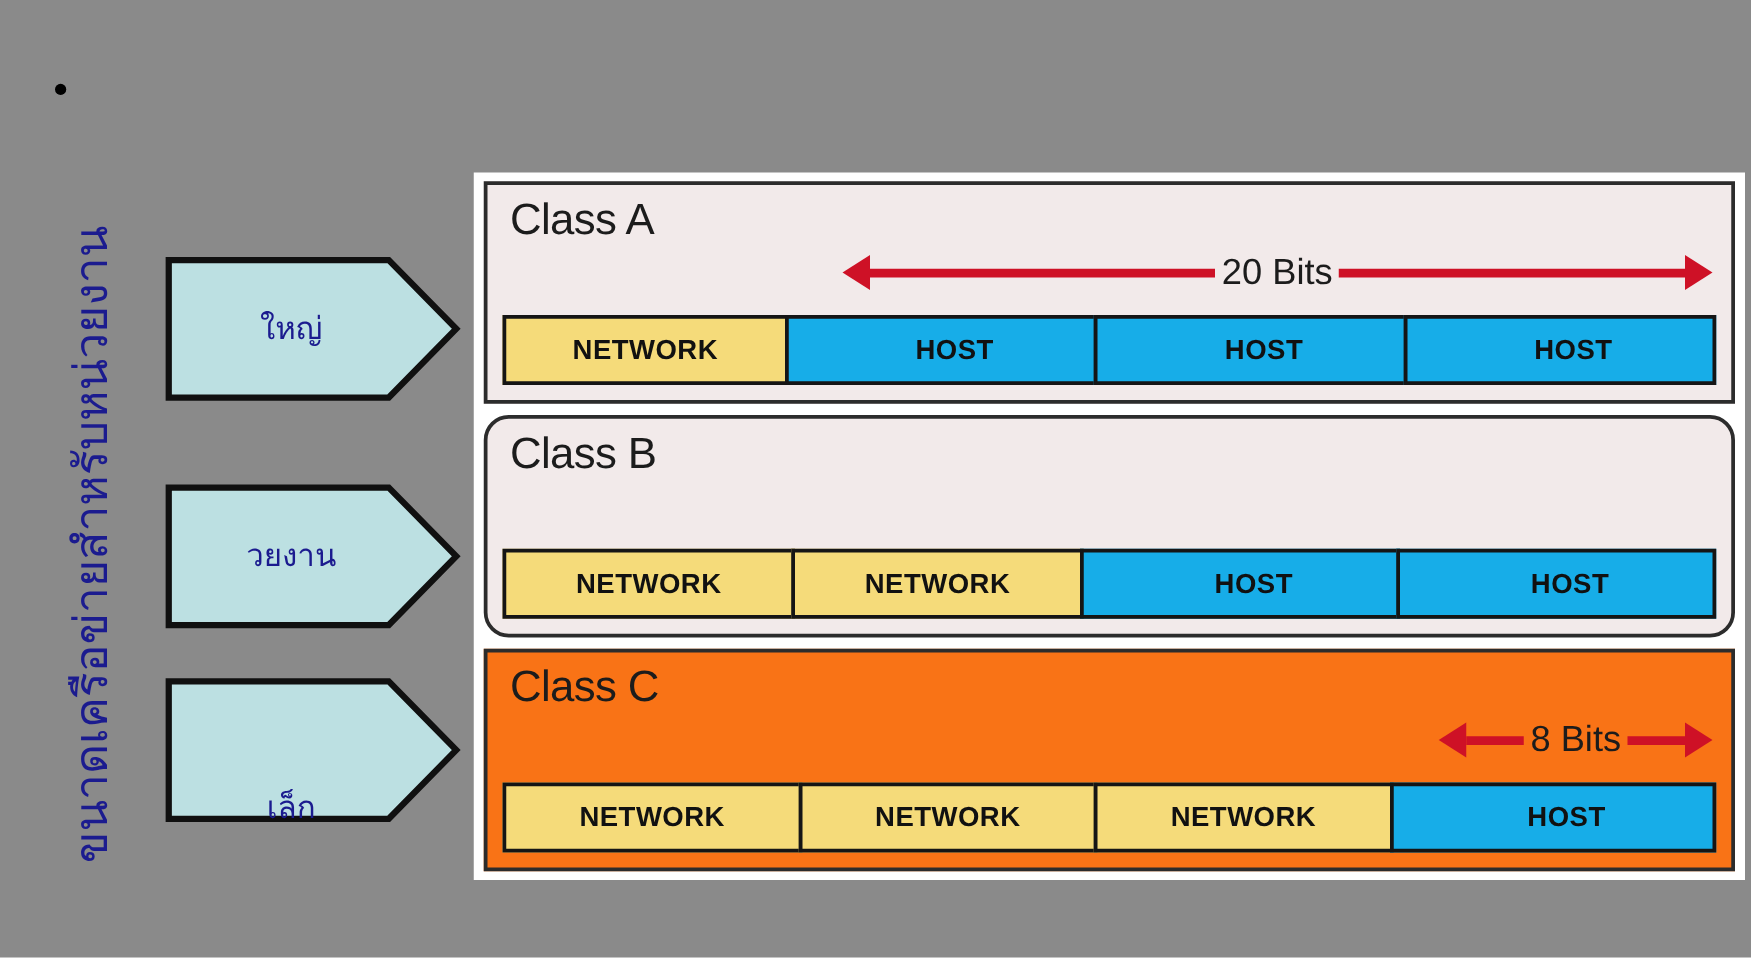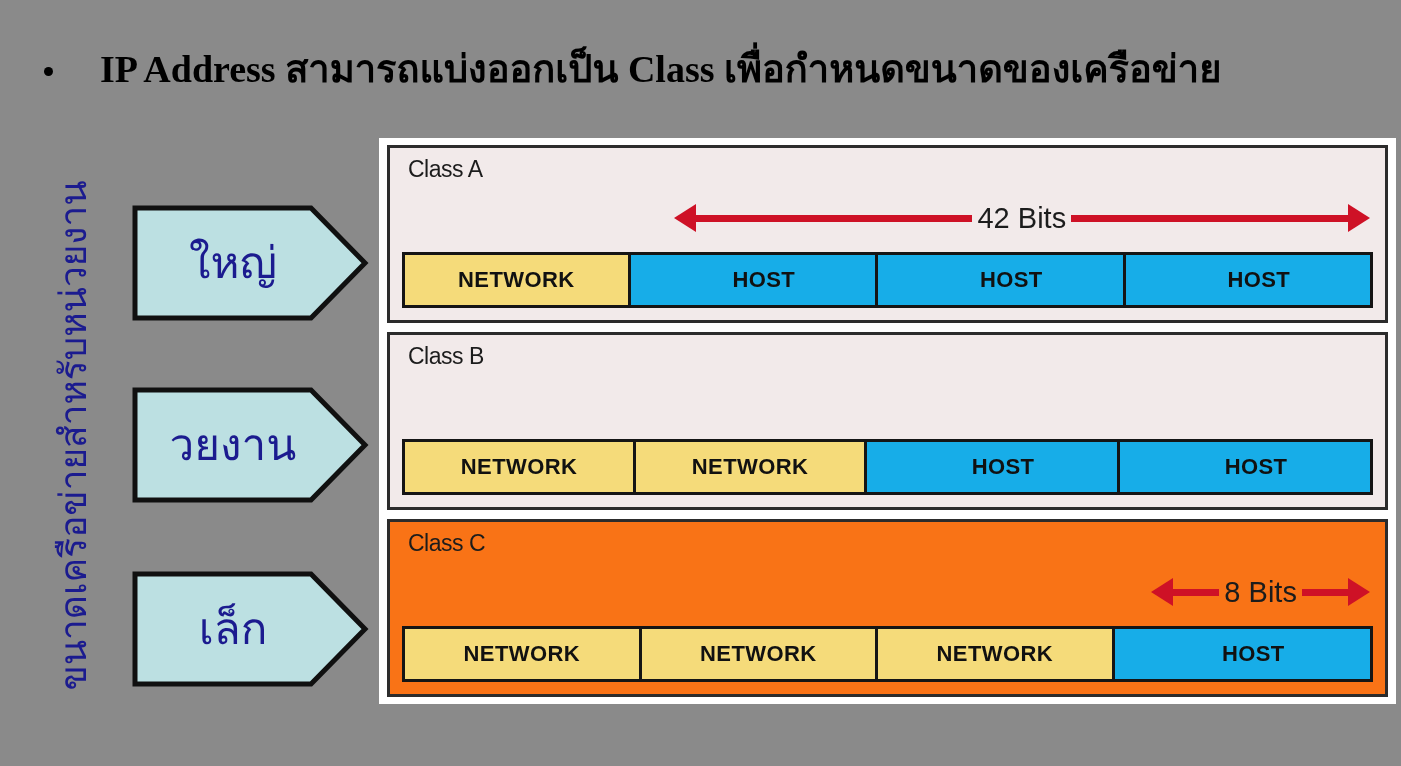--- a/index.html
+++ b/index.html
@@ -80,30 +80,30 @@
   }
   .size-arrow svg {
     position: absolute;
     left: 0; top: 0;
     width: 238px;
     height: 118px;
   }
   .size-arrow-label {
     position: relative;
     z-index: 2;
-    font-family: Liberation Sans, sans-serif;
-    font-size: 44px;
+    font-family: Liberation Serif, serif;
+    font-size: 25px;
     color: #1B1B8F;
     margin-right: 34px;
     line-height: 1;
     white-space: nowrap;
   }
   #size-arrow-0 { left: 131px; top: 204px; }
   #size-arrow-1 { left: 131px; top: 386px; }
-  #size-arrow-2 { left: 131px; top: 570px; }
+  #size-arrow-2 { left: 131px; top: 541px; align-items: flex-end; }
 
   
   #class-diagram {
     position: absolute;
     left: 379px;
     top: 138px;
     width: 1017px;
     height: 566px;
     background: #FFFFFF;
     padding: 7px 8px 7px 8px;
@@ -119,21 +119,21 @@
     background: #F2EAEA;
     border: 3px solid #2C2C2C;
     padding: 0;
   }
 
   .class-title {
     position: absolute;
     left: 18px;
     top: 10px;
     font-family: "Liberation Sans", sans-serif;
-    font-size: 23px;
+    font-size: 35px;
     color: #1C1C1C;
     line-height: 1;
     letter-spacing: -0.5px;
   }
 
   
   .bits-measure {
     position: absolute;
     height: 36px;
     display: flex;
@@ -192,21 +192,20 @@
   }
   .segment:first-child { margin-left: 0; }
   .segment.network { background: #F5DB7A; }
   .segment.host    { background: #17ADE8; padding-left: 22px; }
 </style>
 </head>
 <body style="background: rgb(138, 138, 138);">
 
 <div id="slide-title">
   <span class="bullet-dot"></span>
-  <span class="title-text" style="color: rgb(0, 0, 0);">IP Address สามารถแบ่งออกเป็น Class เพื่อกำหนดขนาดของเครือข่าย</span>
 </div>
 
 <div id="vertical-caption">
   <span class="vcap-inner" style="color: rgb(27, 27, 143);">ขนาดเครือข่ายสำหรับหน่วยงาน</span>
 </div>
 
 <div class="size-arrow" id="size-arrow-0">
   <svg viewBox="0 0 238 118" preserveAspectRatio="none">
     <polygon points="4,4 180,4 234,59 180,114 4,114" fill="#BCE0E2" stroke="#101010" stroke-width="5"></polygon>
   </svg>
@@ -227,33 +226,33 @@
   <span class="size-arrow-label" style="color: rgb(27, 27, 143);">เล็ก</span>
 </div>
 
 <div id="class-diagram" style="background: rgb(255, 255, 255);">
 
   <div class="class-panel" style="background: rgb(242, 234, 234); border-color: rgb(44, 44, 44);">
     <div class="class-title">Class A</div>
     <div class="bits-measure" id="measure-0" style="left: 28.5%; width: 70%;">
       <span class="arrow-head left" style="border-right-color: rgb(206, 17, 38);"></span>
       <span class="bar-line" style="background: rgb(206, 17, 38);"></span>
-      <span class="bits-label">42 Bits</span>
+      <span class="bits-label">20 Bits</span>
       <span class="bar-line" style="background: rgb(206, 17, 38);"></span>
       <span class="arrow-head right" style="border-left-color: rgb(206, 17, 38);"></span>
     </div>
     <div class="segment-row">
       <div class="segment network" style="background: rgb(245, 219, 122);">NETWORK</div>
       <div class="segment host" style="background: rgb(23, 173, 232);">HOST</div>
       <div class="segment host" style="background: rgb(23, 173, 232);">HOST</div>
       <div class="segment host" style="background: rgb(23, 173, 232);">HOST</div>
     </div>
   </div>
 
-  <div class="class-panel" style="background: rgb(242, 234, 234); border-color: rgb(44, 44, 44);">
+  <div class="class-panel" style="background: rgb(242, 234, 234); border-color: rgb(44, 44, 44); border-radius: 20px;">
     <div class="class-title">Class B</div>
     <div class="segment-row">
       <div class="segment network" style="background: rgb(245, 219, 122);">NETWORK</div>
       <div class="segment network" style="background: rgb(245, 219, 122);">NETWORK</div>
       <div class="segment host" style="background: rgb(23, 173, 232);">HOST</div>
       <div class="segment host" style="background: rgb(23, 173, 232);">HOST</div>
     </div>
   </div>
 
   <div class="class-panel" style="background: #f97316; border-color: rgb(44, 44, 44);">

